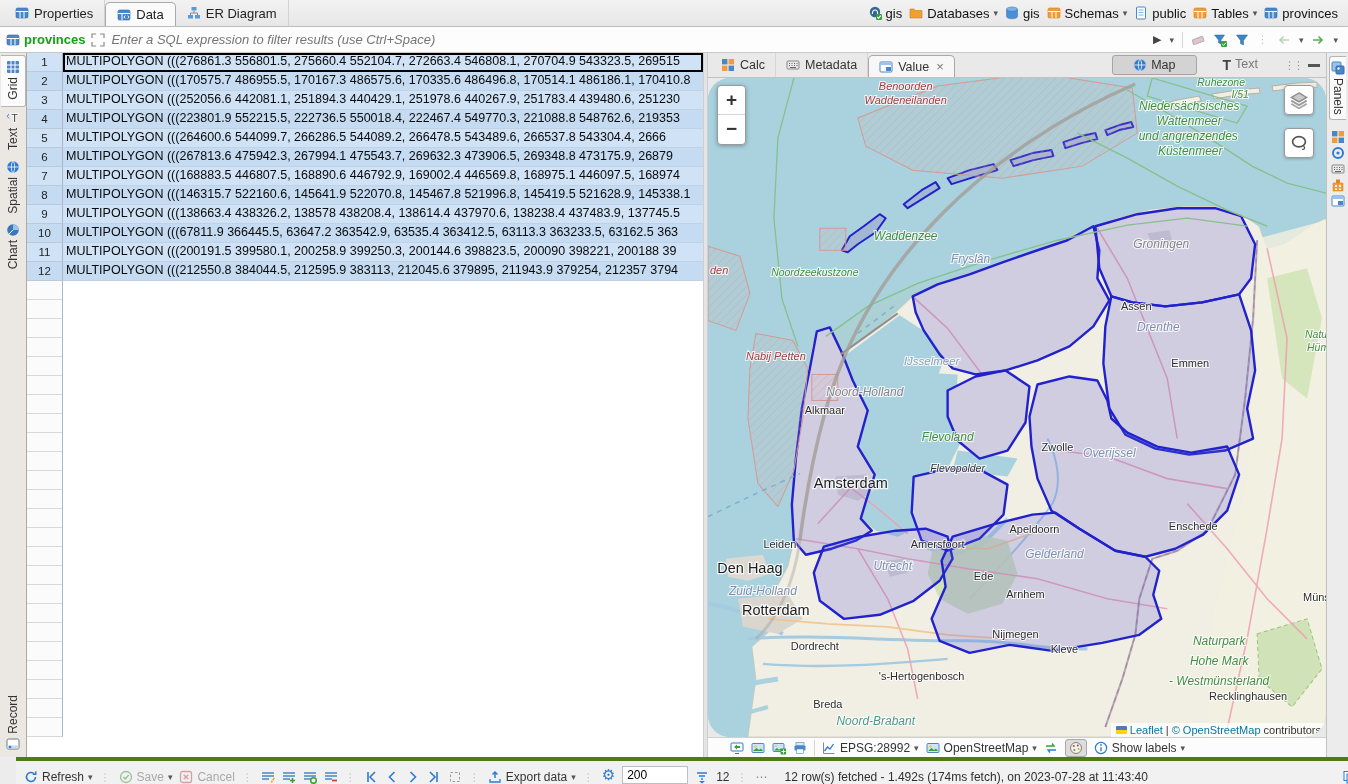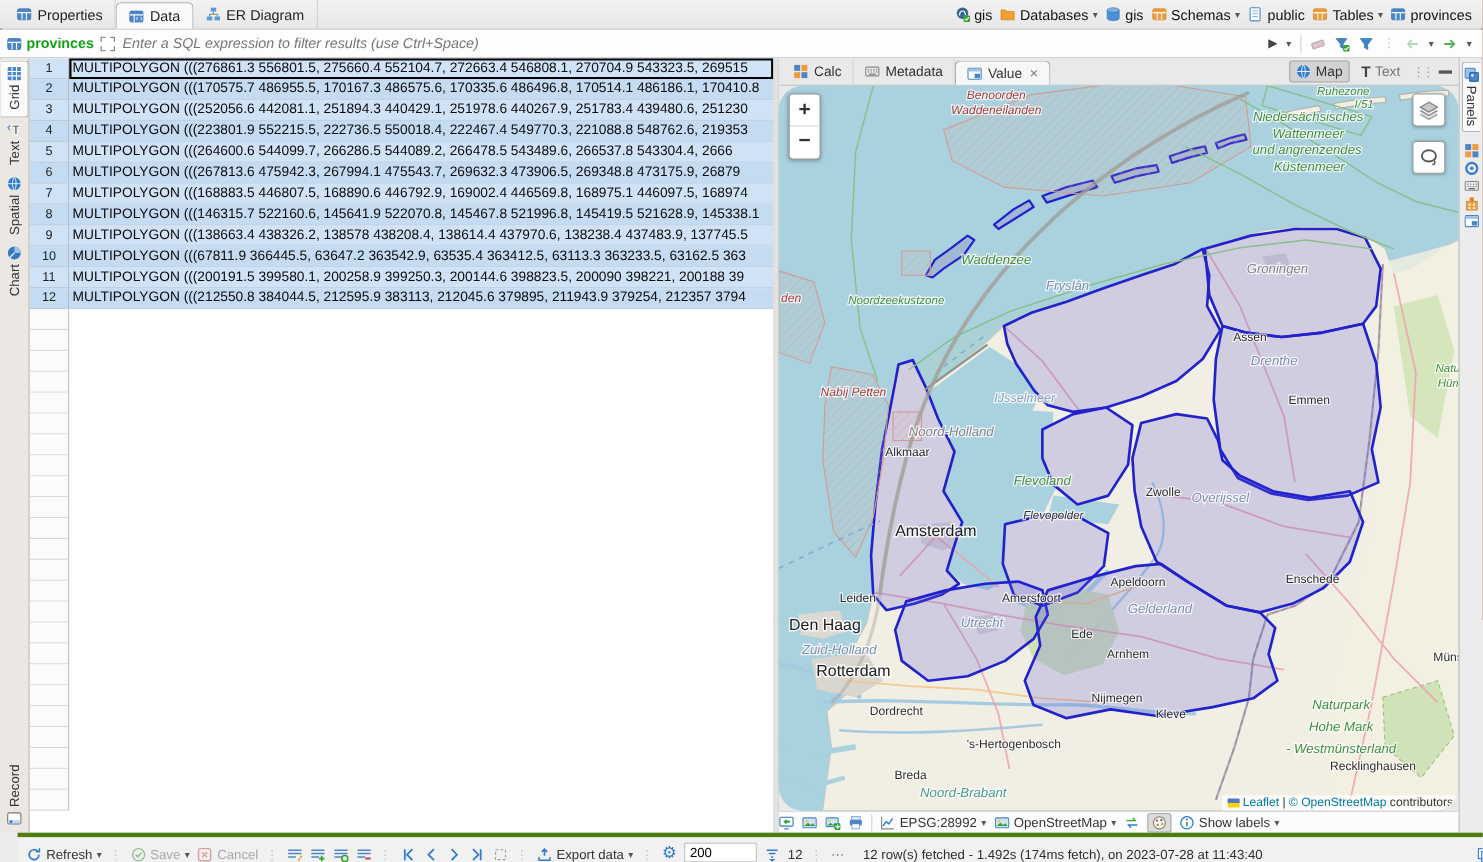--- a/index.html
+++ b/index.html
@@ -58,21 +58,21 @@
 
   #splitter { width:5px; background:#e4e4e4; border-left:1px solid #cfcfcf; border-right:1px solid #cfcfcf; cursor:col-resize; }
 
   
   #valuepanel { width:618px; display:flex; flex-direction:column; background:#e9e9e9; }
   #vp-tabbar { height:25px; display:flex; align-items:stretch; border-bottom:1px solid #c2c2c2; padding-left:3px; }
   .vptab { display:flex; align-items:center; gap:5px; padding:0 10px; font-size:12.5px; color:#333; border-right:1px solid #d6d6d6; }
   .vptab.active { background:#f7f7f7; border:1px solid #a9a9a9; border-bottom:none; border-radius:5px 5px 0 0; margin-top:2px; }
   .vp-close { color:#777; font-size:13px; margin-left:2px; }
   #vp-right { margin-left:auto; display:flex; align-items:center; gap:6px; padding-right:6px; }
-  .toggle-btn { display:flex; align-items:center; gap:4px; font-size:12.5px; color:#444; padding:2px 5px; border-radius:3px; }
+  .toggle-btn { display:flex; gap:4px; font-size:12.5px; color:#444; padding:2px 20px; border-radius:3px; }
   .toggle-btn.pressed { background:#d3d3d3; border:1px solid #a5a5a5; color:#333; }
   .grip { color:#999; font-size:11px; letter-spacing:-2px; }
   .minbar { width:12px; height:3px; background:#555; display:inline-block; }
 
   #maparea { position:relative; flex:1; background:#a9d2de; overflow:hidden;border-radius:22px; }
   #mapsvg { position:absolute; left:0; top:0; }
   
   text { font-family:"Liberation Sans", sans-serif; paint-order:stroke; stroke:rgba(255,255,255,.8); stroke-width:2.2px; }
   .ml-red   { fill:#a33c3c; font-style:italic; font-size:11px; }
   .ml-green { fill:#3f8f3f; font-style:italic; font-size:10.5px; }
@@ -86,21 +86,21 @@
   .ml-city-lg { fill:#1d1d1d; font-size:14.5px; stroke-width:2.6px; }
 
   #zoomctl { position:absolute; left:9px; top:7px; width:29px; background:#fff; border:1px solid #9a9a9a; border-radius:4px; box-shadow:0 1px 4px rgba(0,0,0,.3); }
   .zbtn { display:block; width:100%; height:29px; text-align:center; font-size:19px; font-weight:bold; color:#333; line-height:28px; }
   #zoomctl .zbtn:first-child { border-bottom:1px solid #d5d5d5; }
   .map-tool { position:absolute; right:12px; width:30px; height:30px; background:#fff; border:1px solid #9a9a9a; border-radius:4px; box-shadow:0 1px 3px rgba(0,0,0,.25); display:flex; align-items:center; justify-content:center; }
   #attribution { position:absolute; right:0; bottom:0; background:rgba(255,255,255,.75); font-size:11px; padding:1px 5px; display:flex; align-items:center; gap:3px; color:#333; }
   #attribution .lnk { color:#0078a8; }
   .ua-flag { width:11px; height:8px; background:linear-gradient(#4e7ac7 50%, #ffd500 50%); border-radius:1px; display:inline-block; }
 
-  #map-footer { height:20px; background:#fcfcfc; border-top:1px solid #cfcfcf; display:flex; align-items:center; gap:7px; padding:0 0; font-size:12px; color:#333; }
+  #map-footer { height:20px; background:#fcfcfc; border-top:1px solid #cfcfcf; display:flex; align-items:center; gap:7px; padding:0 22px; font-size:12px; color:#333; }
 
   
   #rightstrip { width:22px; background:#ececec; border-left:1px solid #c2c2c2; display:flex; flex-direction:column; align-items:center; padding-top:3px; gap:8px; }
   #panels-tab { display:flex; flex-direction:column; align-items:center; gap:3px; background:#fafafa; border:1px solid #b5b5b5; border-right:none; border-radius:3px 0 0 3px; padding:4px 1px; }
   #panels-tab .vlabel2 { writing-mode:vertical-rl; font-size:12px; color:#333; }
   .rs-ic { margin:2px 0; }
 
   
   #statusbar { position:absolute; left:16px; top:757px; width:1348px; height:27px; background:#f1f1f1; border-top:4px solid #4d7c0f; display:flex; align-items:flex-end; gap:7px; padding:0 8px; font-size:12px; color:#333; }
   .sb-item { display:flex; align-items:center; gap:4px; }

